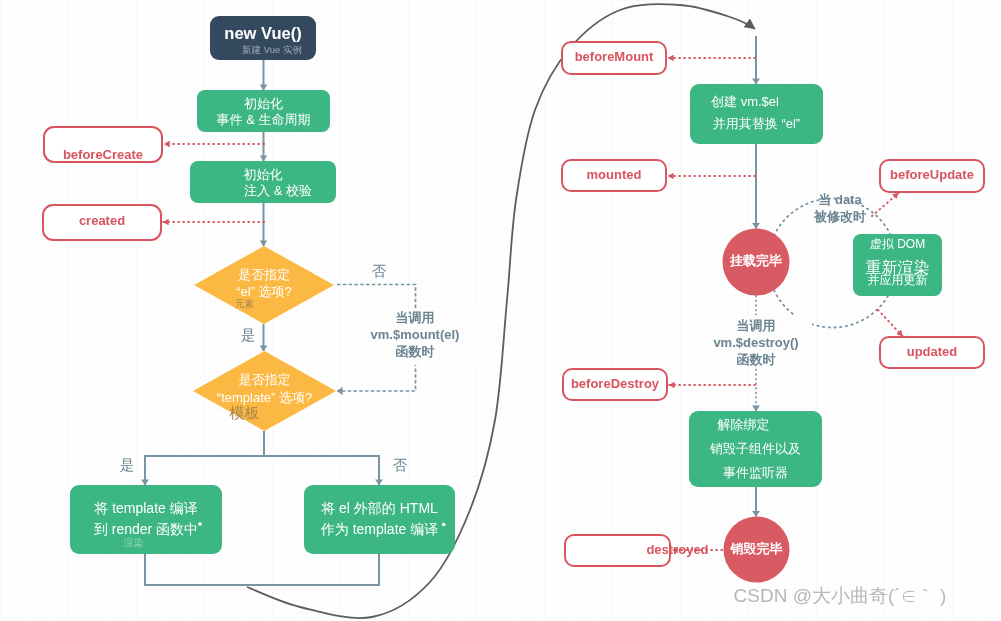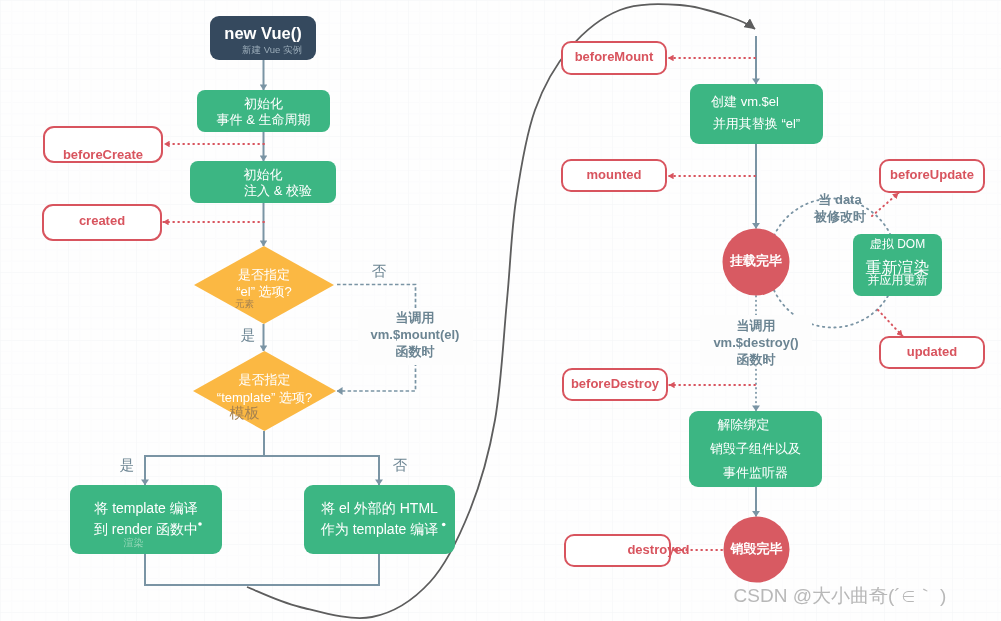--- a/index.html
+++ b/index.html
@@ -154,21 +154,21 @@
 
   <div class="txt" style="left:712px;top:542px;width:89px;font-size:13px;font-weight:bold;color:#fff;">销毁完毕</div>
 
   <div class="txt hook" style="left:44px;top:148px;width:118px;">beforeCreate</div>
   <div class="txt hook" style="left:43px;top:214px;width:118px;">created</div>
   <div class="txt hook" style="left:562px;top:50px;width:104px;">beforeMount</div>
   <div class="txt hook" style="left:562px;top:168px;width:104px;">mounted</div>
   <div class="txt hook" style="left:880px;top:168px;width:104px;">beforeUpdate</div>
   <div class="txt hook" style="left:880px;top:345px;width:104px;">updated</div>
   <div class="txt hook" style="left:563px;top:377px;width:104px;">beforeDestroy</div>
-  <div class="txt hook" style="left:594px;top:543px;width:129px;">destroyed</div>
+  <div class="txt hook" style="left:565px;top:543px;width:129px;padding-left:48px;">destroyed</div>
 
   <div class="txt gl big" style="left:364px;top:264px;width:30px;">否</div>
   <div class="txt gl big" style="left:233px;top:328px;width:30px;">是</div>
   <div class="txt gl big" style="left:112px;top:458px;width:30px;">是</div>
   <div class="txt gl big" style="left:385px;top:458px;width:30px;">否</div>
 
   <div style="position:absolute;left:358px;top:309px;width:115px;height:56px;background:#fdfdfd;"></div>
   <div class="txt gl b" style="left:355px;top:311px;width:120px;">当调用</div>
   <div class="txt gl b" style="left:355px;top:328px;width:120px;">vm.$mount(el)</div>
   <div class="txt gl b" style="left:355px;top:345px;width:120px;">函数时</div>

